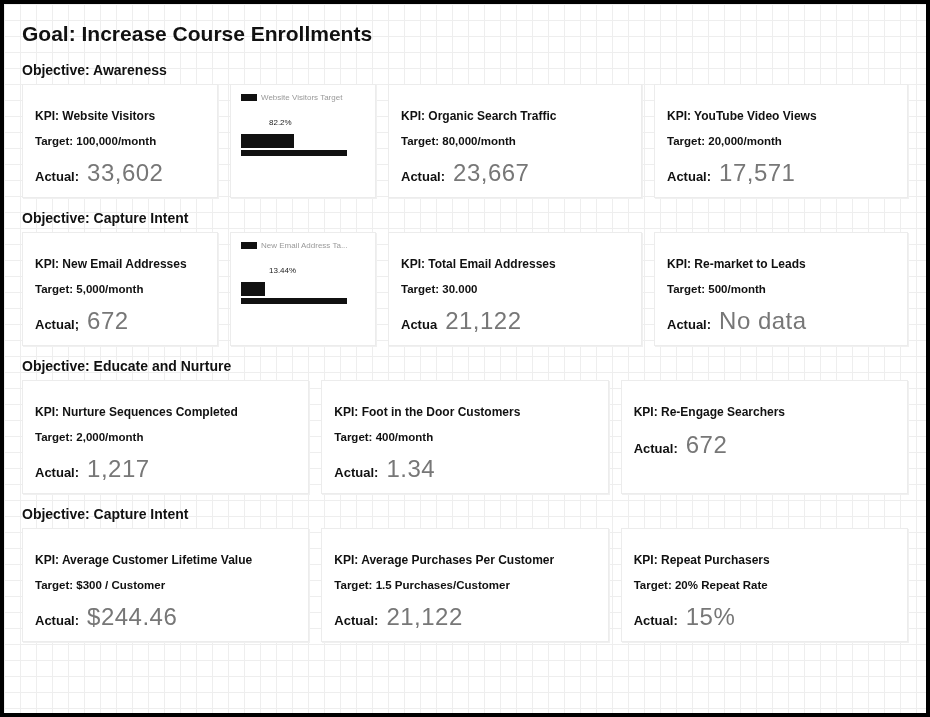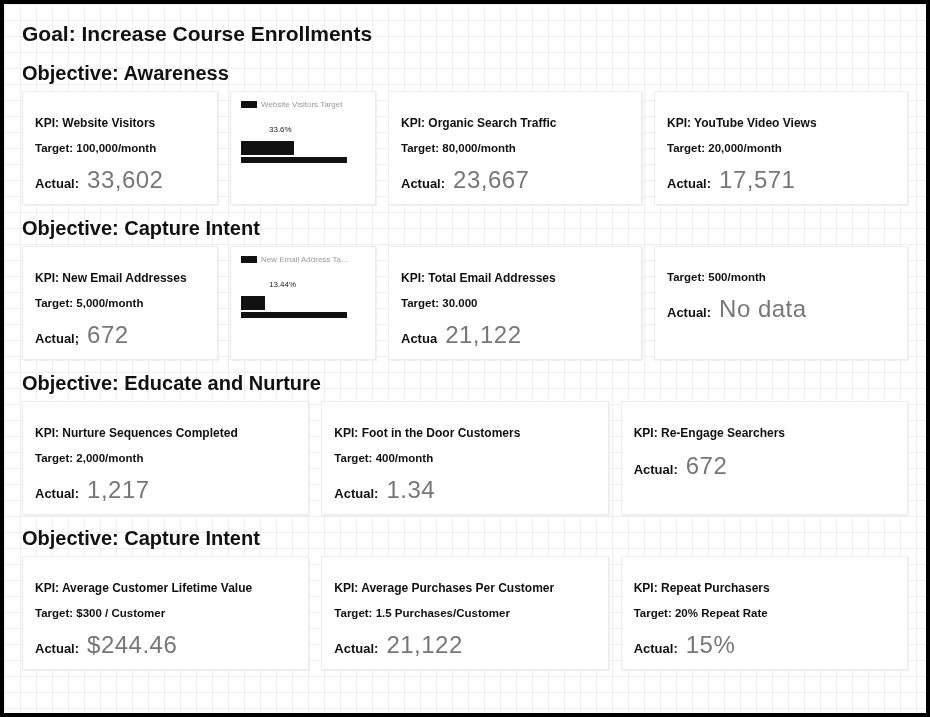--- a/index.html
+++ b/index.html
@@ -24,21 +24,21 @@
     padding: 18px 18px 0 18px;
   }
   .goal {
     font-size: 21px;
     font-weight: 700;
     color: #111;
     margin-bottom: 16px;
   }
   .obj-block { margin-bottom: 10px; }
   .obj-title {
-    font-size: 20px;
+    font-size: 14px;
     font-weight: 700;
     color: #111;
     margin: 12px 0 6px 0;
   }
   .row {
     display: flex;
     gap: 12px;
     align-items: stretch;
   }
   .card {
@@ -139,21 +139,21 @@
               <span class="actual-lbl">Actual:</span>
               <span class="actual-val">33,602</span>
             </div>
           </div>
           <div class="card withchart">
             <div class="legend">
               <span class="legend-swatch"></span>
               <span>Website Visitors Target</span>
             </div>
             <div class="barwrap">
-              <div class="barlabel">33.6%</div>
+              <div class="barlabel">82.2%</div>
               <div class="bar-partial" style="width: 48%;"></div>
               <div class="bar-full"></div>
             </div>
           </div>
           <div class="card">
             <div class="kpi-label">KPI: Organic Search Traffic</div>
             <div class="target-label">Target: 80,000/month</div>
             <div class="actual-row">
               <span class="actual-lbl">Actual:</span>
               <span class="actual-val">23,667</span>
@@ -193,20 +193,21 @@
           </div>
           <div class="card">
             <div class="kpi-label">KPI: Total Email Addresses</div>
             <div class="target-label">Target: 30.000</div>
             <div class="actual-row">
               <span class="actual-lbl">Actua</span>
               <span class="actual-val">21,122</span>
             </div>
           </div>
           <div class="card">
+            <div class="kpi-label">KPI: Re-market to Leads</div>
             <div class="target-label">Target: 500/month</div>
             <div class="actual-row">
               <span class="actual-lbl">Actual:</span>
               <span class="actual-val">No data</span>
             </div>
           </div>
         </div>
       </div>
       <div class="obj-block">
         <div class="obj-title">Objective: Educate and Nurture</div>

